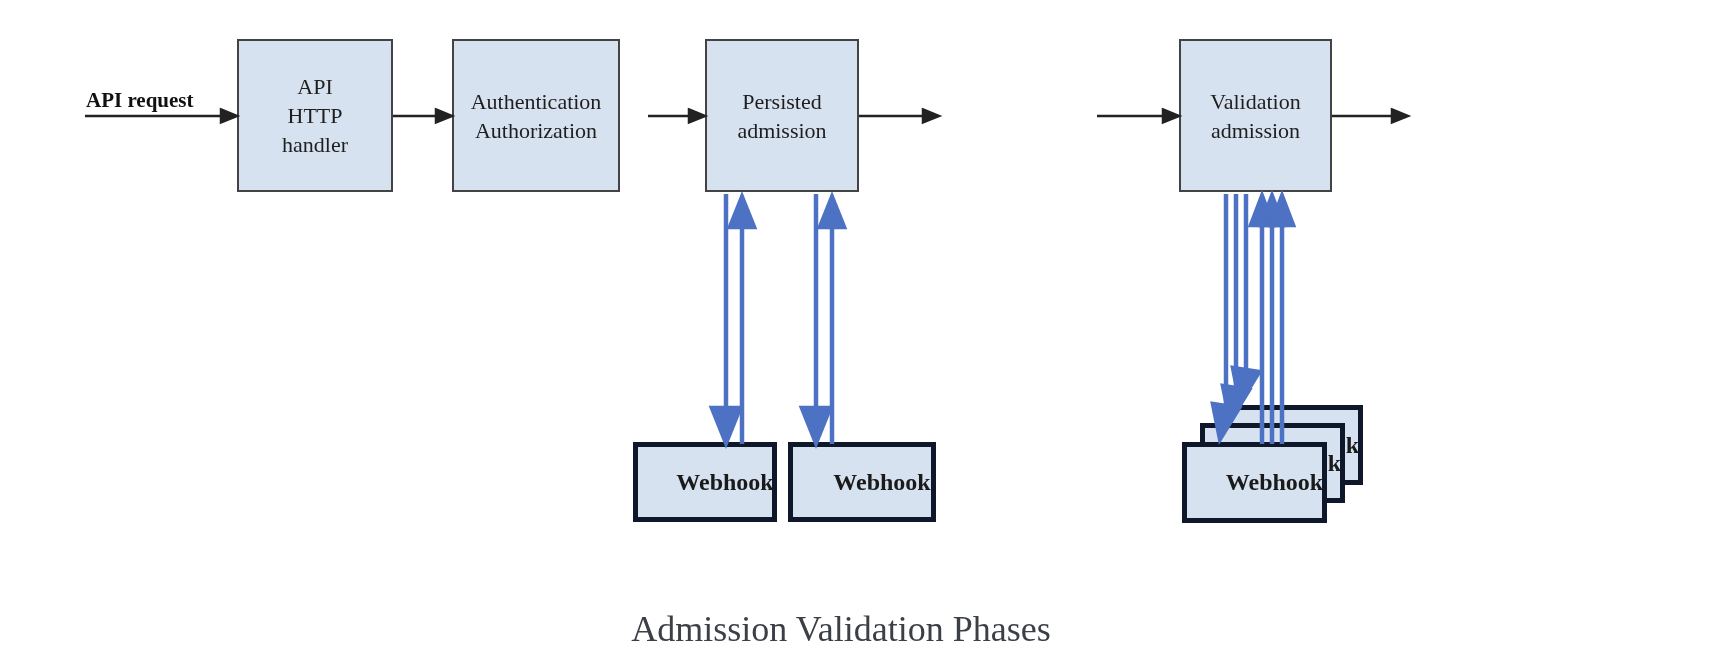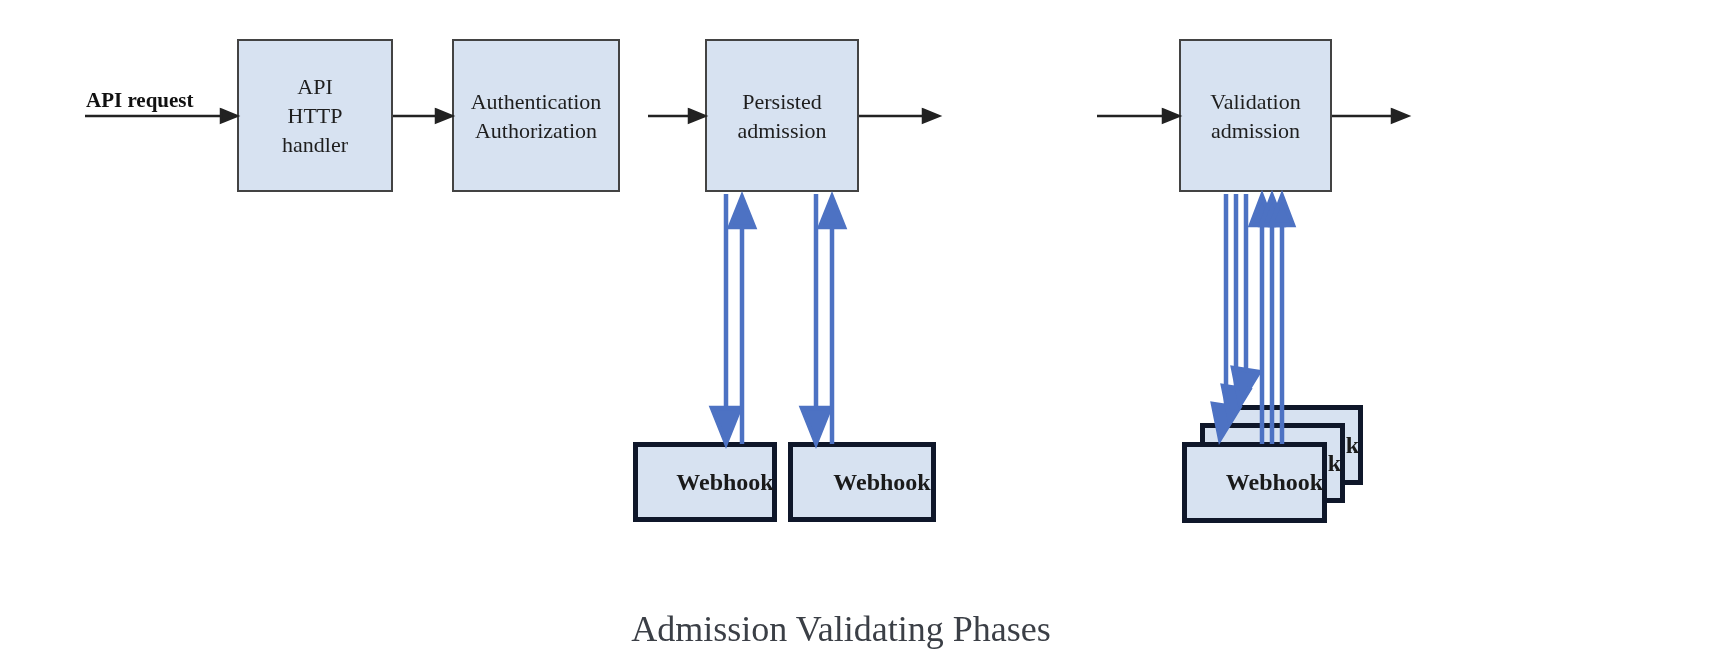--- a/index.html
+++ b/index.html
@@ -170,15 +170,15 @@
       <line x1="1262" y1="444" x2="1262" y2="224"></line>
       <polygon points="1251,225 1273,225 1262,196"></polygon>
       <line x1="1272" y1="444" x2="1272" y2="224"></line>
       <polygon points="1261,225 1283,225 1272,196"></polygon>
       <line x1="1282" y1="444" x2="1282" y2="224"></line>
       <polygon points="1271,225 1293,225 1282,196"></polygon>
     </g>
   </svg>
 
   <div id="api-request-label">API request</div>
-  <div id="caption">Admission Validating Phases</div>
+  <div id="caption">Admission Validation Phases</div>
 
 </div>
 
 </body></html>

